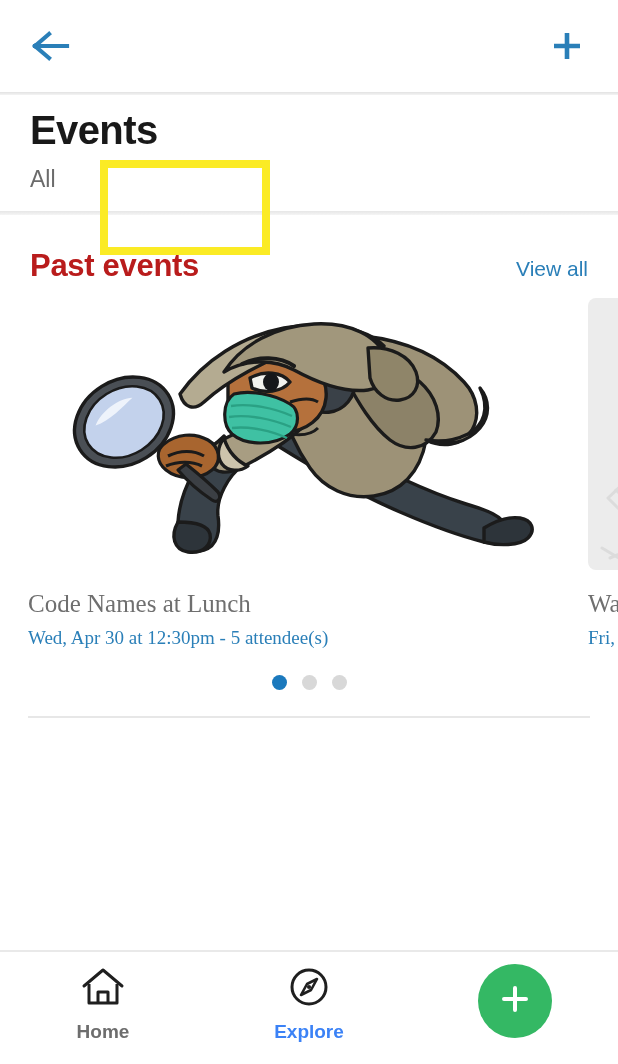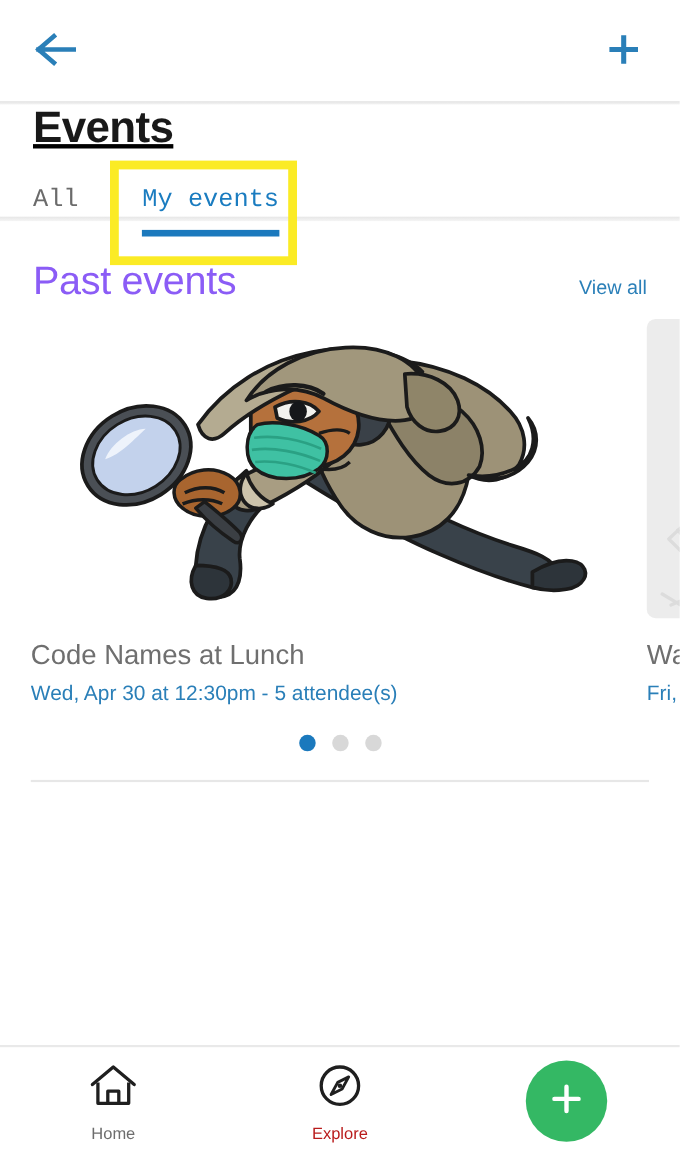--- a/index.html
+++ b/index.html
@@ -46,48 +46,46 @@
     width: 46px;
     height: 46px;
     display: flex;
     align-items: center;
     justify-content: center;
     cursor: pointer;
   }
 
   
   .page-head {
-    padding: 0 30px 0 30px;
-    box-sizing: border-box;
-    text-decoration: underline;
+    padding: 14px 30px 0 30px;
+    box-sizing: border-box;
   }
   .page-title {
     font-size: 40px;
     font-weight: bold;
     color: #191919;
     letter-spacing: -0.6px;
     line-height: 1.08;
     margin: 0;
   }
 
   
   .tabs-wrap {
     position: relative;
     height: 78px;
     min-height: 78px;
   }
   .tabs {
     position: absolute;
-    left: 0; right: 0; top: 16px;
+    left: 0; right: 0; top: 0;
     height: 78px;
     display: flex;
     align-items: flex-start;
     padding-left: 30px;
     box-sizing: border-box;
-    font-family: Liberation Mono, monospace;
   }
   .tab {
     position: relative;
     font-size: 23px;
     color: #6b6b6b;
     padding: 14px 0 0 0;
     cursor: pointer;
     white-space: nowrap;
   }
   .tab.tab-all { margin-right: 58px; }
@@ -122,38 +120,39 @@
 
   
   .section-head {
     display: flex;
     align-items: baseline;
     justify-content: space-between;
     padding: 18px 30px 0 30px;
     box-sizing: border-box;
   }
   .section-title {
-    font-size: 36px;
-    font-weight: normal;
-    color: #8b5cf6;
+    font-size: 31px;
+    font-weight: bold;
+    color: #b91c1c;
     letter-spacing: -0.3px;
   }
   .view-all {
-    font-size: 18px;
+    font-size: 21px;
     color: #2a7fb8;
     cursor: pointer;
   }
 
   
   .carousel {
     margin-top: 14px;
     padding-left: 28px;
     display: flex;
     gap: 28px;
     overflow: hidden;
+    font-family: Liberation Serif, serif;
   }
   .card {
     flex: 0 0 auto;
     width: 532px;
   }
   .card-media {
     width: 532px;
     height: 272px;
     border-radius: 8px;
     overflow: hidden;
@@ -219,24 +218,25 @@
   }
   .nav-item {
     width: 110px;
     display: flex;
     flex-direction: column;
     align-items: center;
     gap: 9px;
     cursor: pointer;
   }
   .nav-label {
-    font-size: 15px;
+    font-size: 19px;
     color: #6d6d6d;
-  }
-  .nav-item.active .nav-label { color: #b91c1c; }
+    font-weight: bold;
+  }
+  .nav-item.active .nav-label { color: #3b82f6; }
   .fab {
     width: 74px;
     height: 74px;
     border-radius: 50%;
     background: #34b864;
     display: flex;
     align-items: center;
     justify-content: center;
     cursor: pointer;
     margin-top: -2px;
@@ -273,21 +273,20 @@
     <div class="page-title">Events</div>
   </div>
 
   <div class="tabs-wrap">
     <div class="tabs-rule"></div>
     <div class="tabs">
       <div class="tab tab-all">
         <span>All</span>
       </div>
       <div class="tab active">
-        <span>My events</span>
         <span class="tab-underline"></span>
       </div>
     </div>
     <div class="highlight-box"></div>
   </div>
 
   <div class="section-head">
     <div class="section-title">Past events</div>
     <div class="view-all">View all</div>
   </div>

